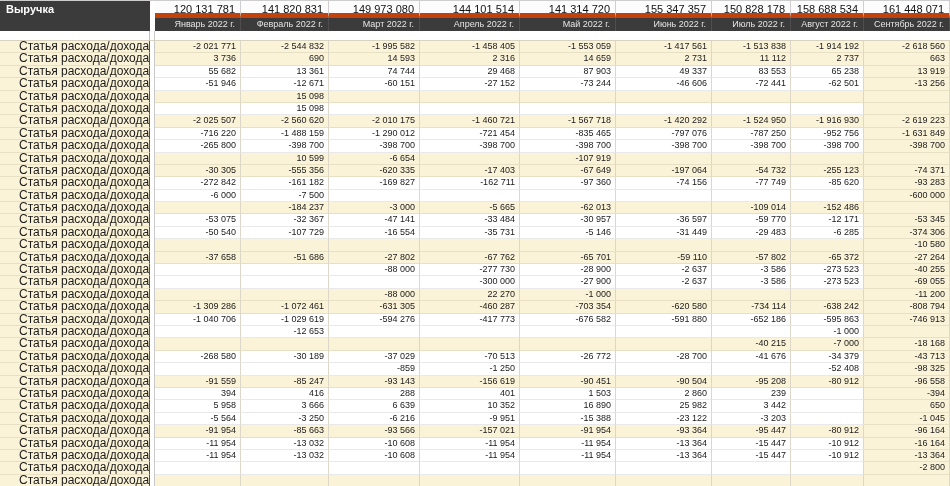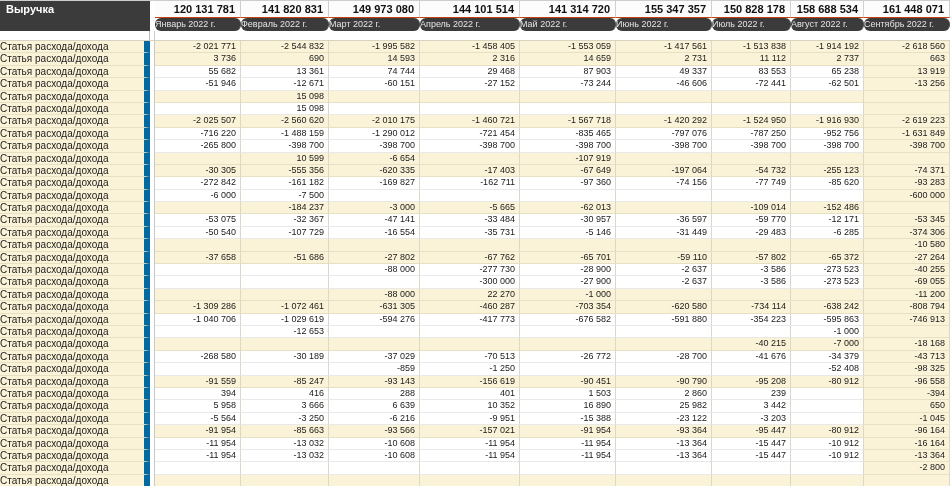--- a/index.html
+++ b/index.html
@@ -11,34 +11,34 @@
     grid-template-rows:17px 13px 10px repeat(36, 12.4px);
     width:950px; height:486px; overflow:hidden;
     border-top:1px solid #cdcdcd;
     background:#fff;
   }
   .c { overflow:hidden; white-space:nowrap; }
   
   .corner   { background:#3b3b3b; color:#fff; font-weight:bold; font-size:11px;
               line-height:17px; padding-left:6px; }
   .gut-h    { background:#ffffff; }
-  .rev      { background:#fcfcfc; color:#111; font-weight:bold; font-size:11px;
+  .rev      { background:#fcfcfc; color:#111; font-weight:normal; font-size:11px;
               line-height:16px; text-align:right; padding-right:5px;
-              border-right:1px solid #cfcfcf; border-bottom:1px solid #c2410c; }
+              border-right:1px solid #cfcfcf; border-bottom:5px solid #c2410c; }
   
   .mo-left  { background:#3b3b3b; }
   .mo       { background:#3b3b3b; color:#e4e4e4; font-size:9px; line-height:13px;
-              padding-right:5px; border-right:1px solid #4e4e4e;border-radius:6px; }
+              text-align:right; padding-right:5px; border-right:1px solid #4e4e4e; }
   
   .gap-l    { background:#fff; border-right:1px solid #c0c0c0; border-bottom:1px solid #d8d2c0; }
   .gap-g    { background:#fff; border-right:1px solid #cccccc; border-bottom:1px solid #d8d2c0; }
   .gap-s    { grid-column:span 9; background:#fff; border-bottom:1px solid #d8d2c0; }
   
-  .lbl      { background:#fbf3d8; color:#1a1a1a; font-size:10px; line-height:11.4px;
-              padding-left:0; border-bottom:1px solid #e8e0c4; border-right:6px solid #0369a1; }
+  .lbl      { background:#fbf3d8; color:#1a1a1a; font-size:12px; line-height:11.4px;
+              padding-left:19px; border-bottom:1px solid #e8e0c4; border-right:1px solid #0369a1; }
   .gut      { background:#ffffff; border-right:1px solid #c9c9c9; }
   .val      { font-size:9px; line-height:11.4px; text-align:right; padding-right:4px;
               color:#1a1a1a; border-right:1px solid #dcd7c8; }
   .val.w    { background:#ffffff; border-bottom:1px solid #e9e9e9; }
   .val.y    { background:#fbf3d8; border-bottom:1px solid #e8e0c4; }
 </style>
 </head>
 <body>
 
 <div id="sheet">
@@ -310,21 +310,21 @@
     <div class="c val y">-638 242</div>
     <div class="c val y">-808 794</div>
     <div class="c lbl">Статья расхода/дохода</div>
     <div class="c gut"></div>
     <div class="c val w">-1 040 706</div>
     <div class="c val w">-1 029 619</div>
     <div class="c val w">-594 276</div>
     <div class="c val w">-417 773</div>
     <div class="c val w">-676 582</div>
     <div class="c val w">-591 880</div>
-    <div class="c val w">-354 223</div>
+    <div class="c val w">-652 186</div>
     <div class="c val w">-595 863</div>
     <div class="c val y">-746 913</div>
     <div class="c lbl">Статья расхода/дохода</div>
     <div class="c gut"></div>
     <div class="c val w"></div>
     <div class="c val w">-12 653</div>
     <div class="c val w"></div>
     <div class="c val w"></div>
     <div class="c val w"></div>
     <div class="c val w"></div>
@@ -364,21 +364,21 @@
     <div class="c val w"></div>
     <div class="c val w">-52 408</div>
     <div class="c val y">-98 325</div>
     <div class="c lbl">Статья расхода/дохода</div>
     <div class="c gut"></div>
     <div class="c val y">-91 559</div>
     <div class="c val y">-85 247</div>
     <div class="c val y">-93 143</div>
     <div class="c val y">-156 619</div>
     <div class="c val y">-90 451</div>
-    <div class="c val y">-90 790</div>
+    <div class="c val y">-90 504</div>
     <div class="c val y">-95 208</div>
     <div class="c val y">-80 912</div>
     <div class="c val y">-96 558</div>
     <div class="c lbl">Статья расхода/дохода</div>
     <div class="c gut"></div>
     <div class="c val w">394</div>
     <div class="c val w">416</div>
     <div class="c val w">288</div>
     <div class="c val w">401</div>
     <div class="c val w">1 503</div>

